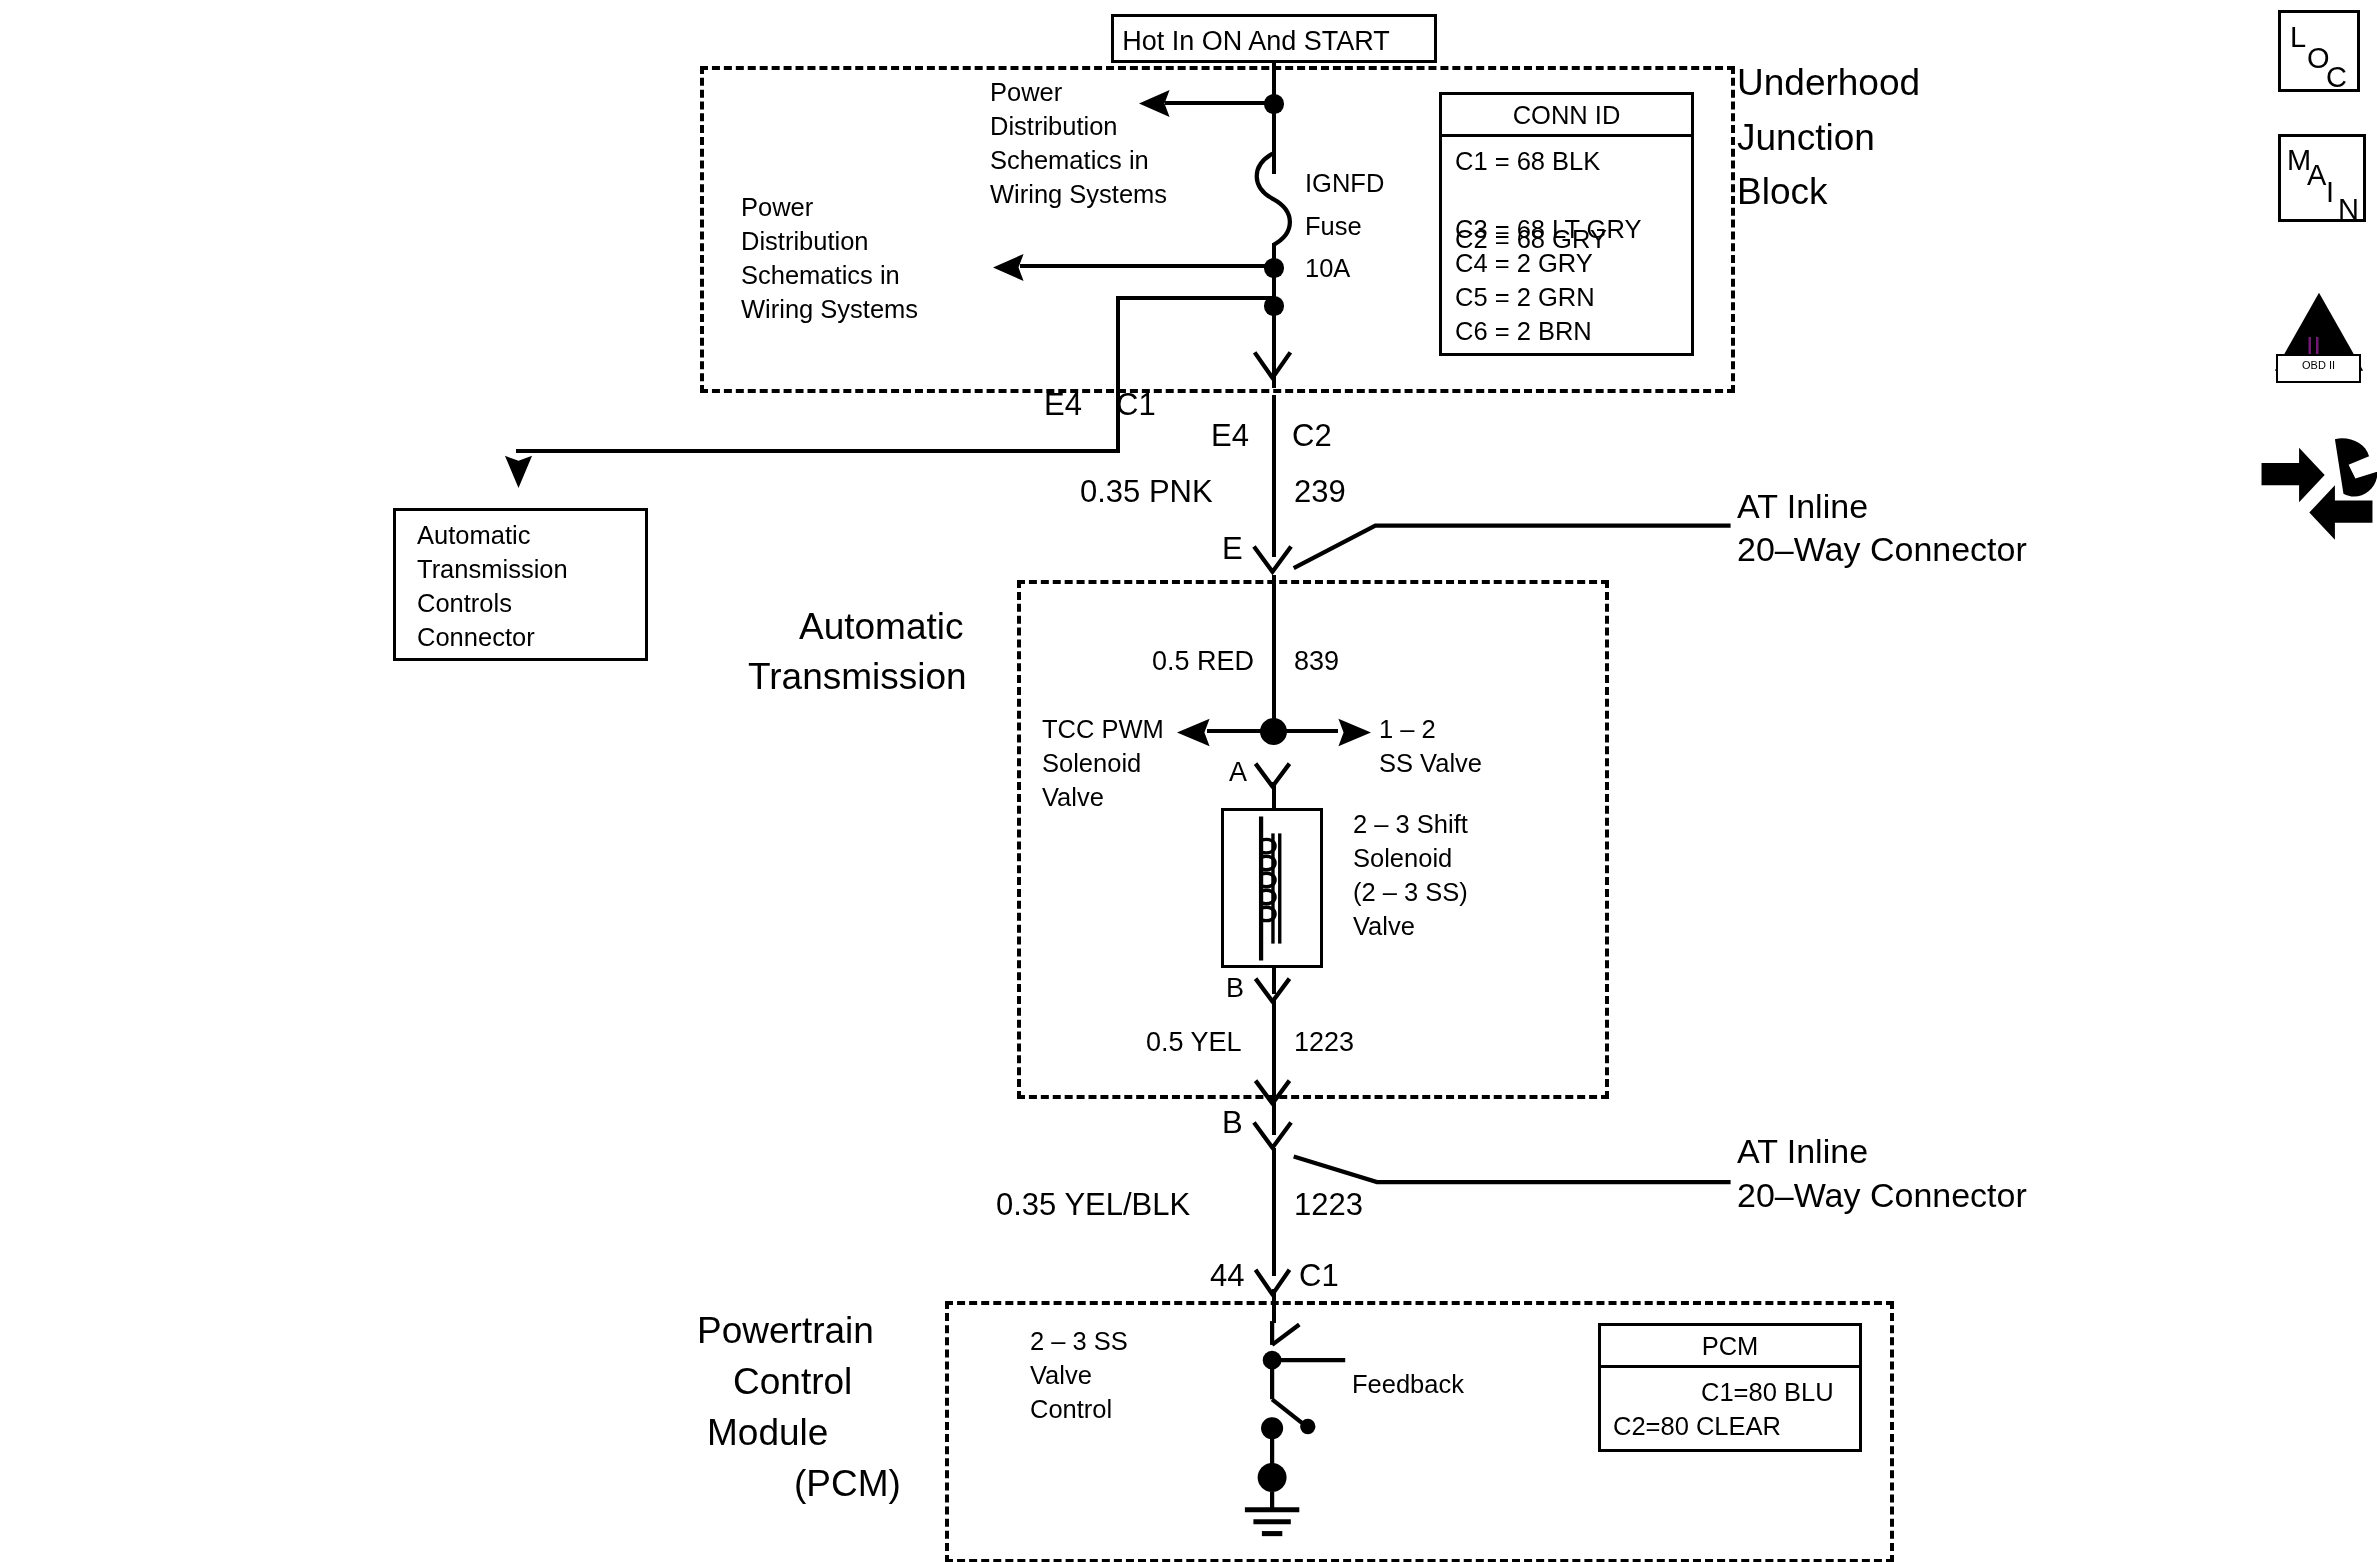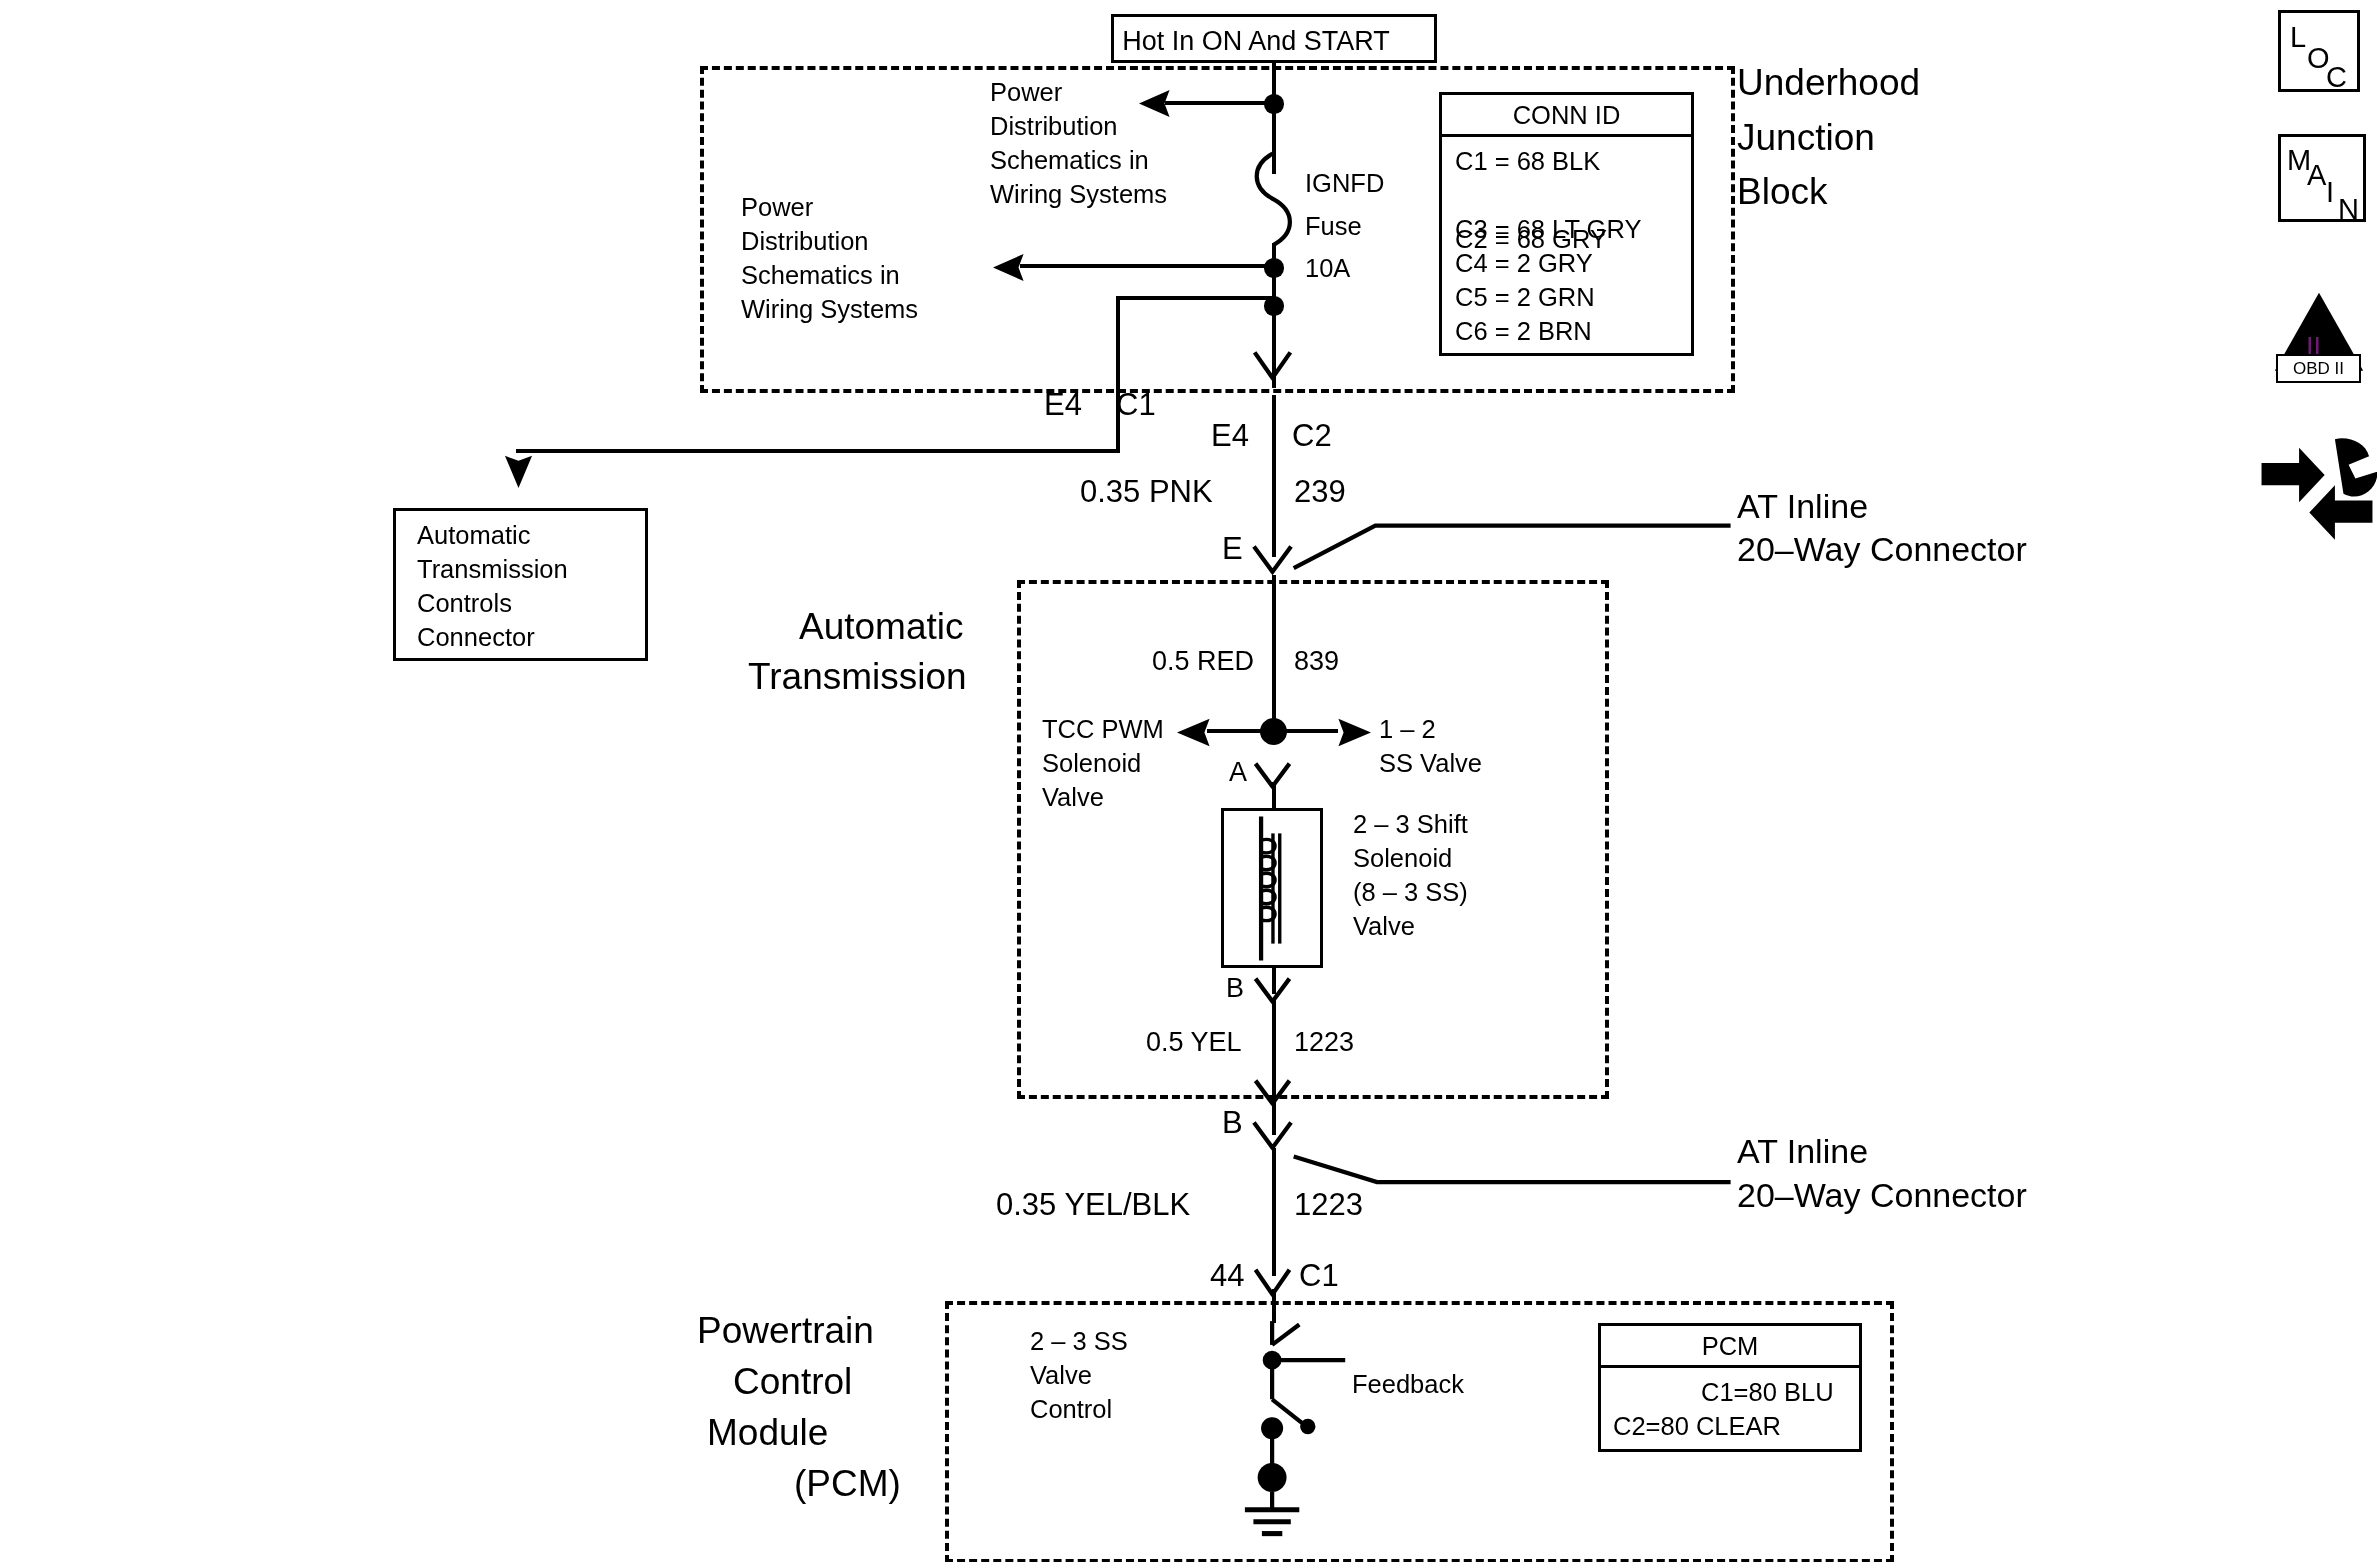--- a/index.html
+++ b/index.html
@@ -36,21 +36,21 @@
     border: 3.4px solid #000;
     background: #fff;
     box-sizing: border-box;
   }
   .dashbox {
     position: absolute;
     border: 4.3px dashed #000;
     background: transparent;
     box-sizing: border-box;
   }
-  .f20 { font-size: 17px; }
+  .f20 { font-size: 11px; }
   .f30 { font-size: 25.5px; }
   .f32 { font-size: 27px; }
   .f34 { font-size: 29px; }
   .f36 { font-size: 31px; }
   .f40 { font-size: 34px; }
   .f44 { font-size: 37px; }
   .center { text-align: center; }
   svg { display: block; overflow: visible; }
   .svgwrap { position: absolute; }
 </style>
@@ -211,21 +211,21 @@
       <path d="M6 28 C 28 22, 28 48, 6 42" fill="none" stroke="#000" stroke-width="4"></path>
       <path d="M6 48 C 28 42, 28 68, 6 62" fill="none" stroke="#000" stroke-width="4"></path>
       <path d="M6 68 C 28 62, 28 88, 6 82" fill="none" stroke="#000" stroke-width="4"></path>
       <path d="M6 88 C 28 82, 28 108, 6 102" fill="none" stroke="#000" stroke-width="4"></path>
       <path d="M6 108 C 28 102, 28 128, 6 122" fill="none" stroke="#000" stroke-width="4"></path>
     </svg>
   </div>
 
   <div class="txt f30" style="left:1353px; top:809px;">2 – 3 Shift</div>
   <div class="txt f30" style="left:1353px; top:843px;">Solenoid</div>
-  <div class="txt f30" style="left:1353px; top:877px;">(8 – 3 SS)</div>
+  <div class="txt f30" style="left:1353px; top:877px;">(2 – 3 SS)</div>
   <div class="txt f30" style="left:1353px; top:911px;">Valve</div>
 
   <div class="line vl" style="left:1272px; top:967px; height:27px;"></div>
   <div class="txt f32" style="left:1226px; top:973px;">B</div>
   <div class="svgwrap" style="left:1253px; top:976px;">
     <svg width="39" height="29" viewBox="0 0 46 34">
         <path d="M3 3 L23 30 L43 3" fill="none" stroke="#000" stroke-width="5"></path>
       </svg>
   </div>
 

